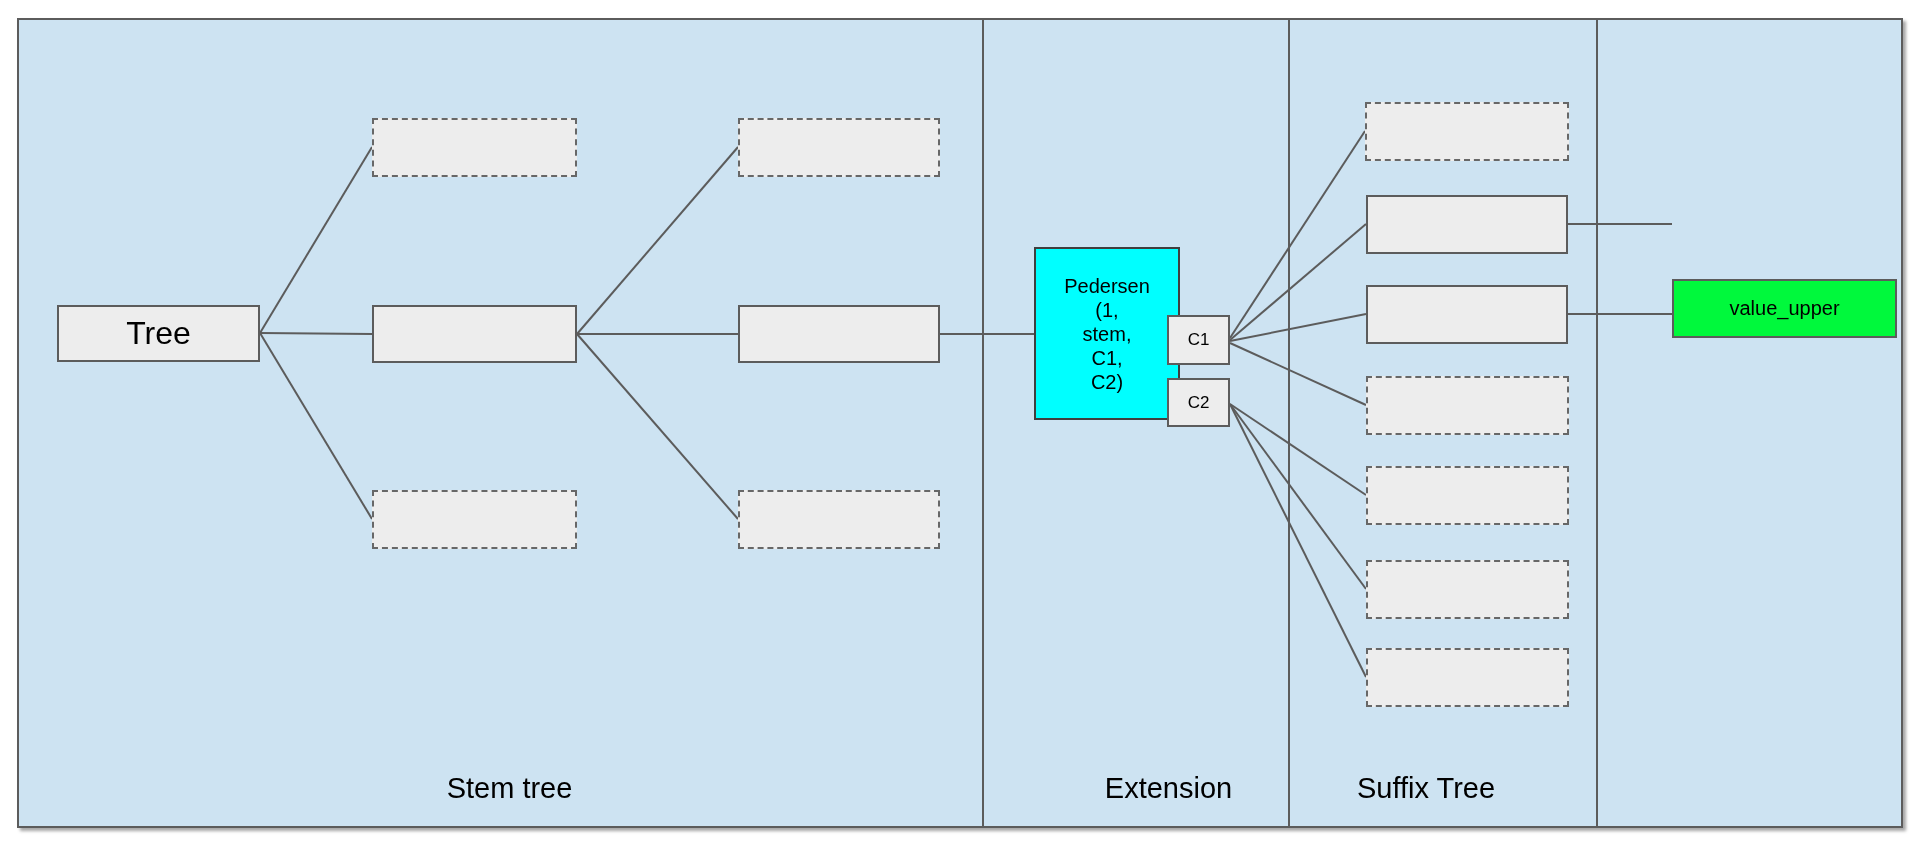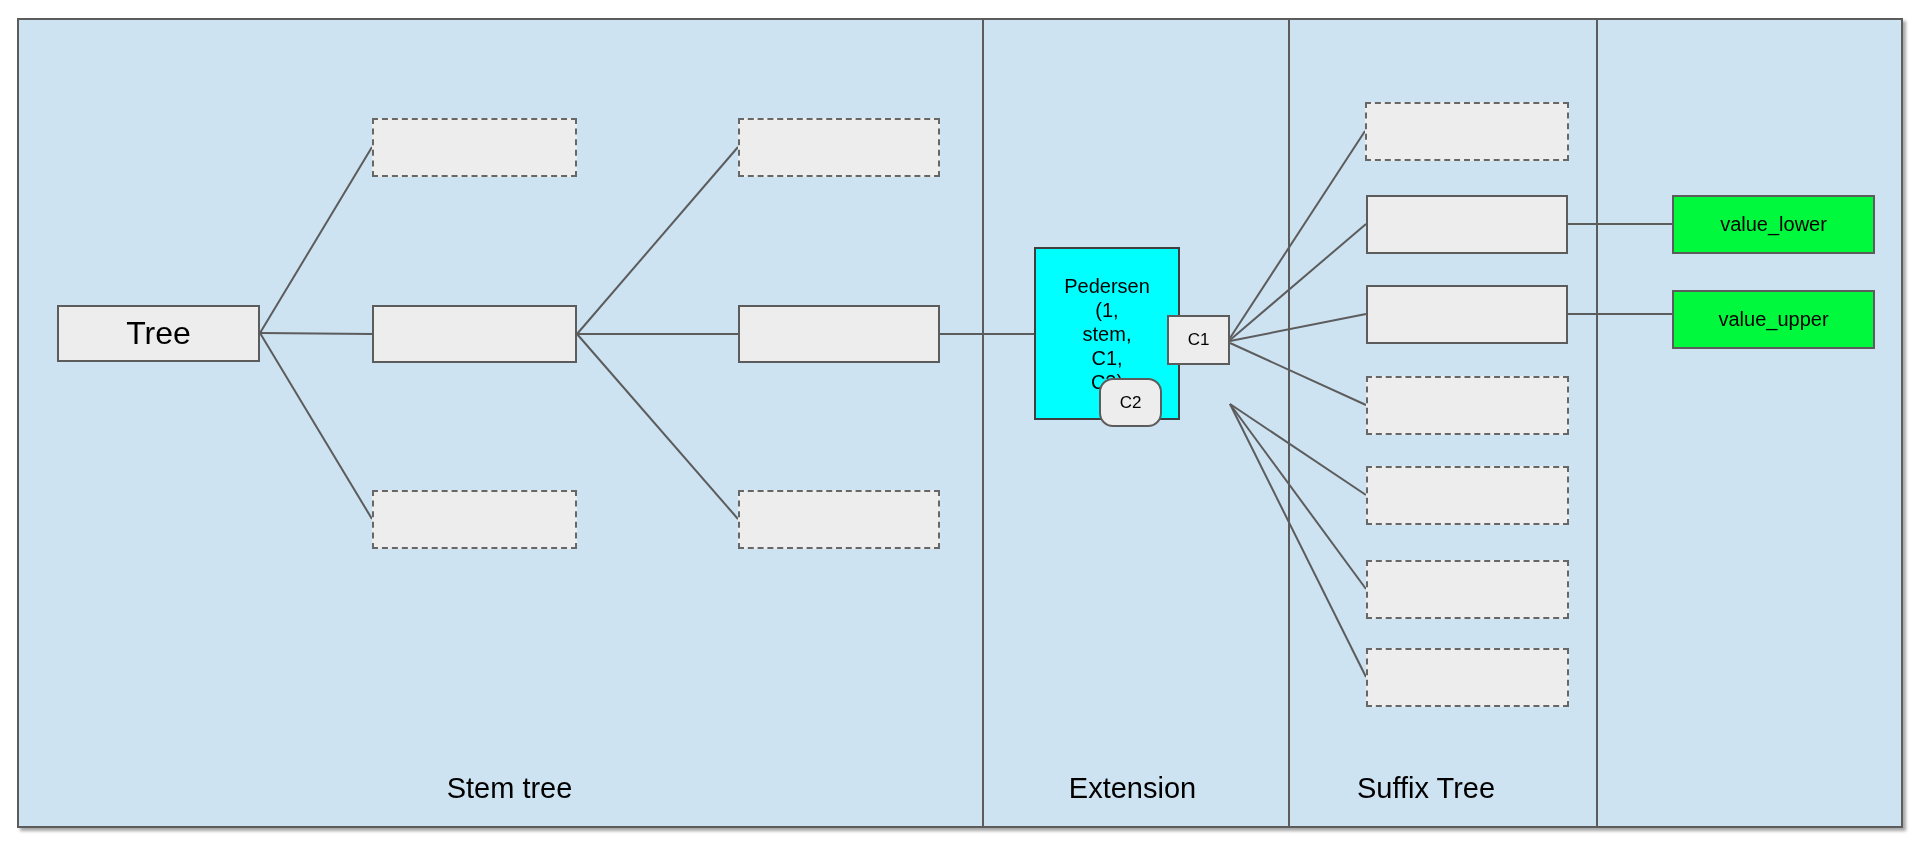--- a/index.html
+++ b/index.html
@@ -125,36 +125,33 @@
       <div>(1,</div>
       <div>stem,</div>
       <div>C1,</div>
       <div>C2)</div>
     </div>
   </div>
 
   <div class="node port" style="left:1167px; top:315px; width:63px; height:50px;">
     <span>C1</span>
   </div>
-  <div class="node port" style="left:1099px; top:378px; width:63px; height:49px;border-radius:14px;">
+  <div class="node port" style="left:1167px; top:378px; width:63px; height:49px;">
     <span>C2</span>
   </div>
 
   <div class="node dashed" style="left:1365px; top:102px; width:204px; height:59px;"></div>
   <div class="node" style="left:1366px; top:195px; width:202px; height:59px;"></div>
   <div class="node" style="left:1366px; top:285px; width:202px; height:59px;"></div>
   <div class="node dashed" style="left:1366px; top:376px; width:203px; height:59px;"></div>
   <div class="node dashed" style="left:1366px; top:466px; width:203px; height:59px;"></div>
   <div class="node dashed" style="left:1366px; top:560px; width:203px; height:59px;"></div>
   <div class="node dashed" style="left:1366px; top:648px; width:203px; height:59px;"></div>
 
-  <div class="node green" style="left:1672px; top:195px; width:203px; height:59px;">
-    <span>value_lower</span>
-  </div>
-  <div class="node green" style="left:1672px; top:290px; width:203px; height:59px;">
+  <div class="node green" style="left:1672px; top:279px; width:225px; height:59px;">
     <span>value_upper</span>
   </div>
 
   <div class="section-label" style="left:17px;   width:965px;">Stem tree</div>
-  <div class="section-label" style="left:992px;  width:261px;">Extension</div>
+  <div class="section-label" style="left:1028px;  width:261px;">Extension</div>
   <div class="section-label" style="left:1263px; width:306px;">Suffix Tree</div>
 
 </div>
 
 </body></html>

